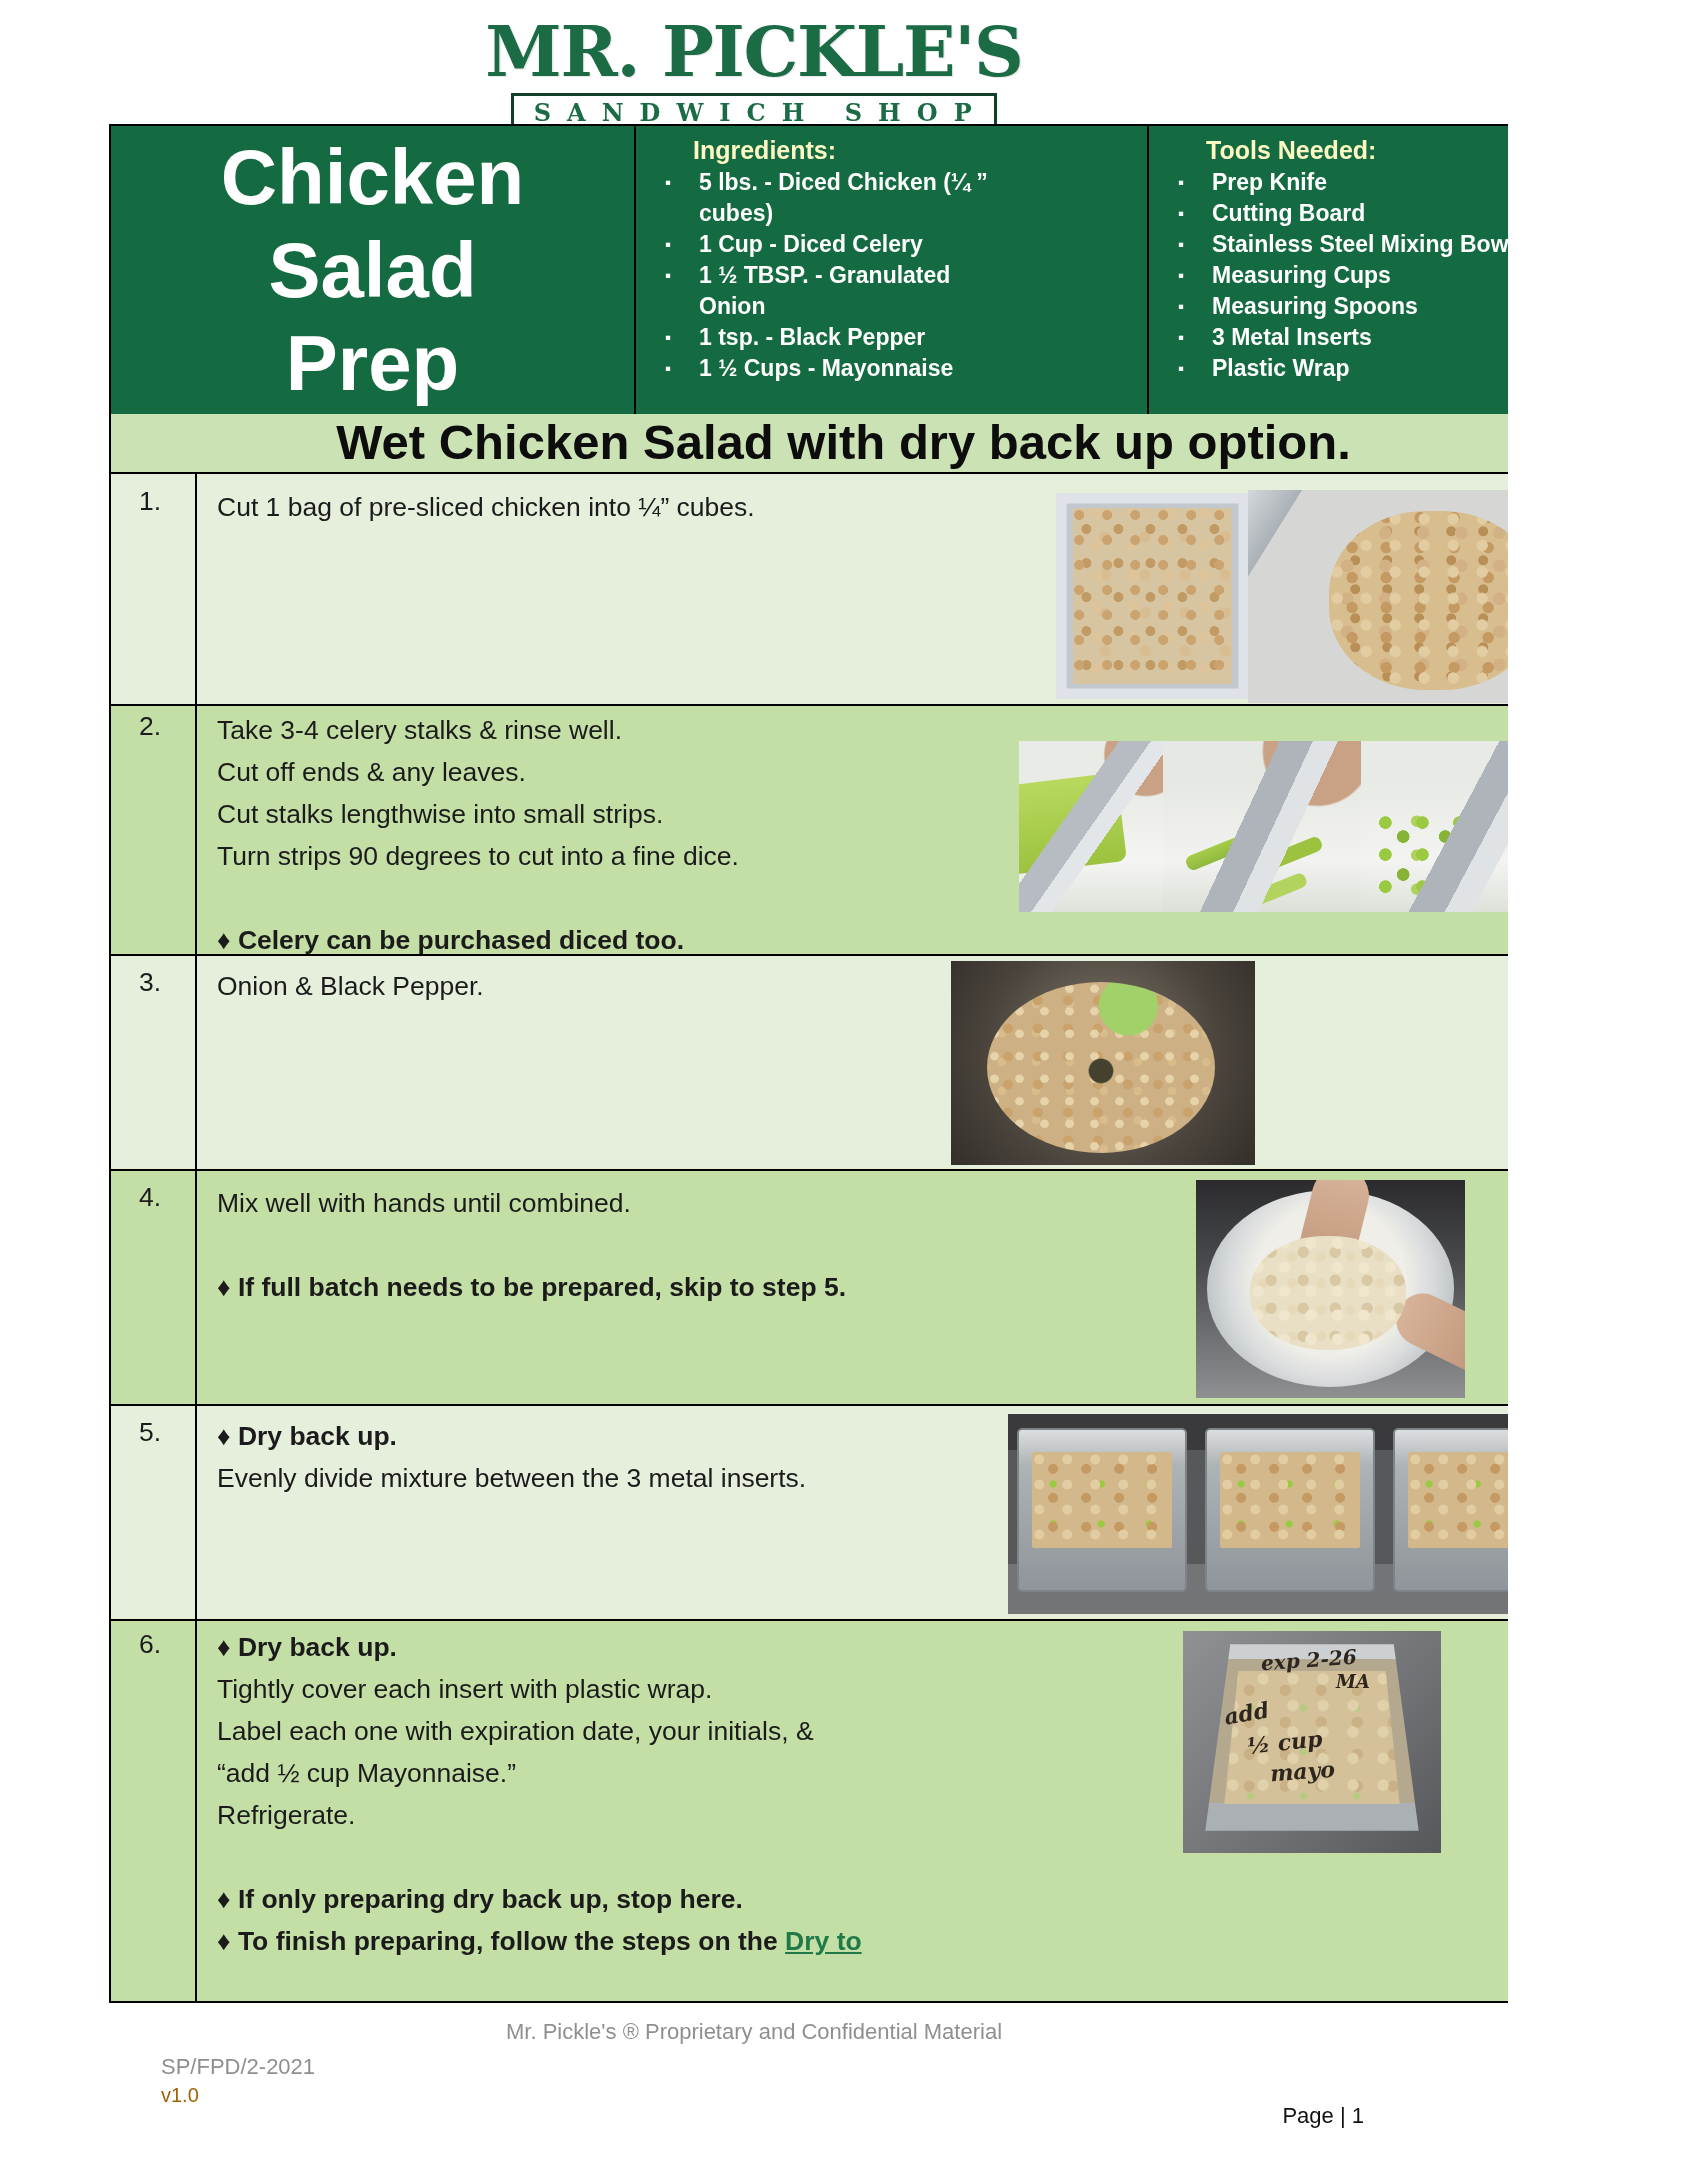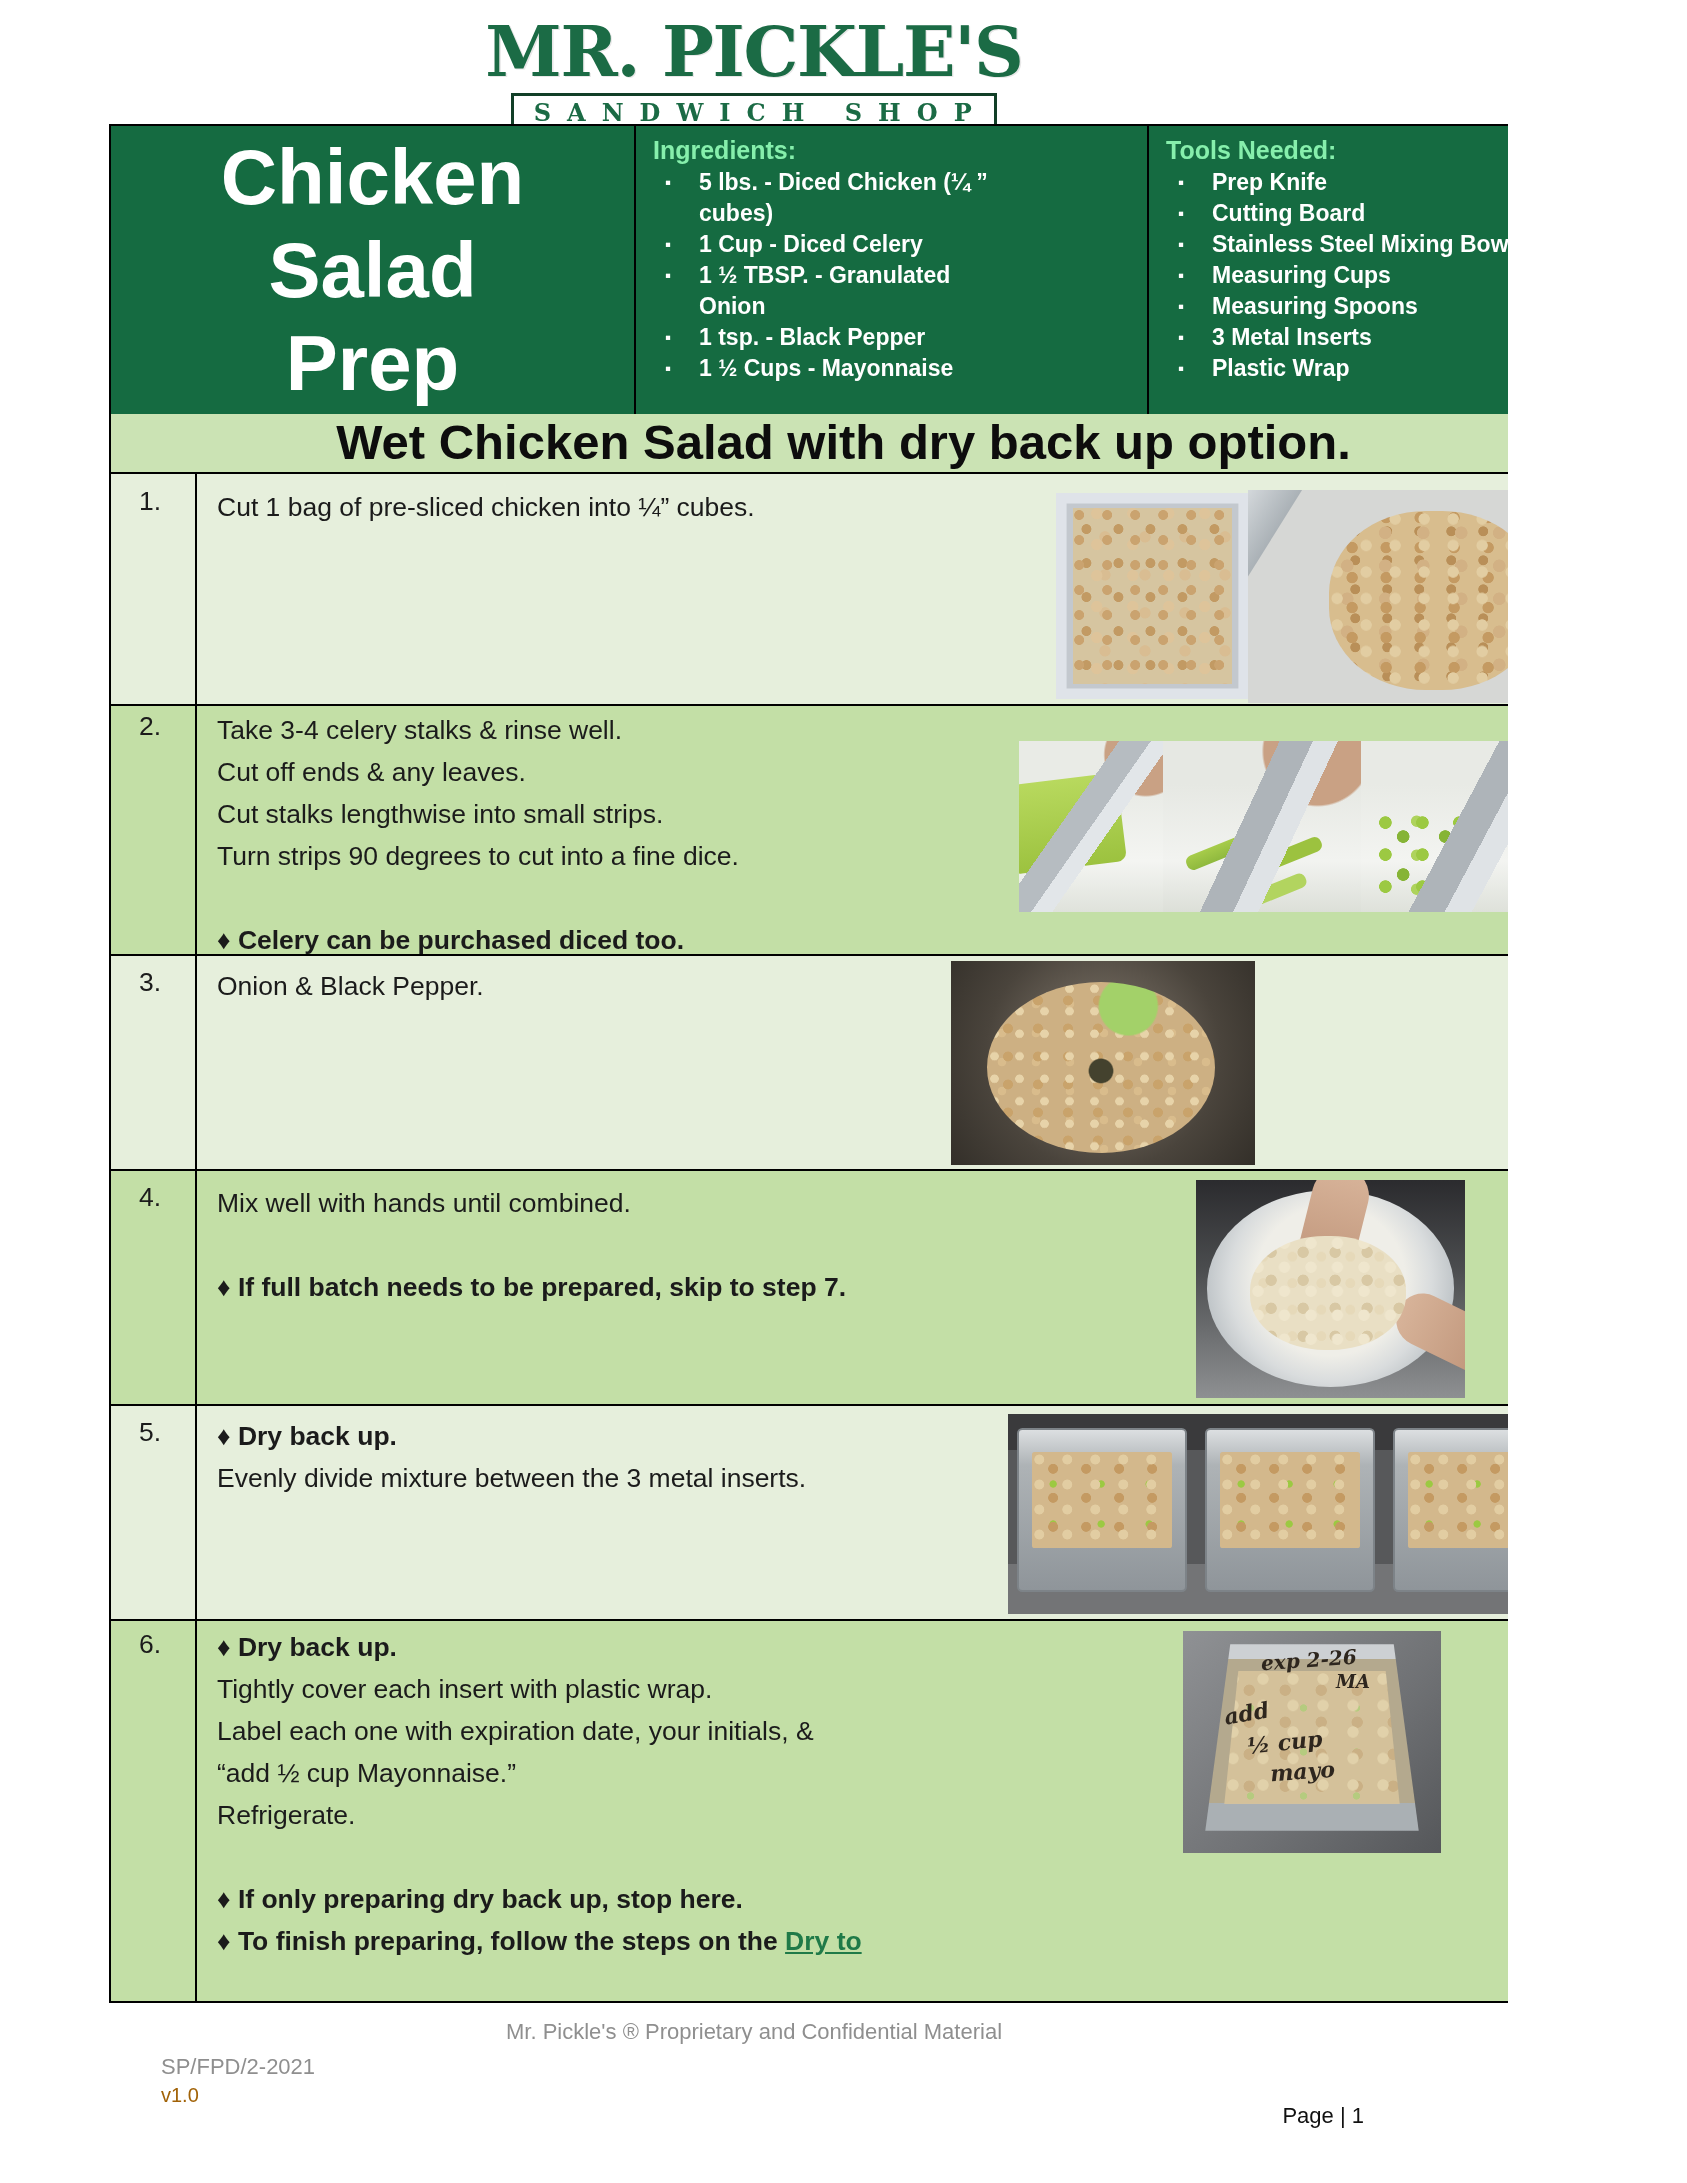--- a/index.html
+++ b/index.html
@@ -16,21 +16,21 @@
   
   .doc { position:absolute; left:109px; top:124px; width:1469px; border:2.6px solid #000; background:#fff; }
 
   
   .head-row { display:flex; height:288px; background:#156b41; }
   .cell { height:100%; }
   .title-cell { width:525px; border-right:2px solid #000; display:flex; align-items:center; justify-content:center; }
   .title-text { width:331px; text-align:center; color:#fff; font-weight:bold; font-size:78px; line-height:93px; }
   .ing-cell  { width:513px; border-right:2px solid #000; padding:8px 0 0 17px; }
   .tools-cell{ width:426px; padding:8px 0 0 17px; }
-  .panel-heading { color:#86efac; font-weight:bold; font-size:25px; line-height:33px; }
+  .panel-heading { color:#fef9c3; font-weight:bold; font-size:25px; line-height:33px;margin-left:40px; }
   .panel-list { list-style:none; }
   .panel-list li { position:relative; color:#fff; font-weight:bold; font-size:23px; line-height:31px; padding-left:46px; width:357px; }
   .panel-list li .blt { position:absolute; left:12px; top:0; font-size:17px; }
 
   
   .banner { height:60px; border-bottom:2px solid #000; background:#cbe3b4; text-align:center;
             font-weight:bold; font-size:49px; line-height:57px; color:#0d0d0d; }
 
   
   .step-row { display:flex; border-bottom:2px solid #000; position:relative; }
@@ -248,21 +248,21 @@
             </div>
     <div class="ph ph-bowl"></div>
           </div>
   </div>
         <div class="step-row r4 even">
     <div class="num-cell">4.</div>
     <div class="content-cell">
       <div class="step-text">
               <div class="ln"><span class="seg-n">Mix well with hands until combined.</span></div>
               <div class="ln">&nbsp;</div>
-              <div class="ln"><span class="seg-b">♦ If full batch needs to be prepared, skip to step 7.</span></div>
+              <div class="ln"><span class="seg-b">♦ If full batch needs to be prepared, skip to step 5.</span></div>
             </div>
     <div class="ph ph-hands">
               <i class="arm a1"></i>
               <i class="arm a2"></i>
               <i class="mixpile"></i>
             </div>
           </div>
   </div>
         <div class="step-row r5 odd">
     <div class="num-cell">5.</div>

